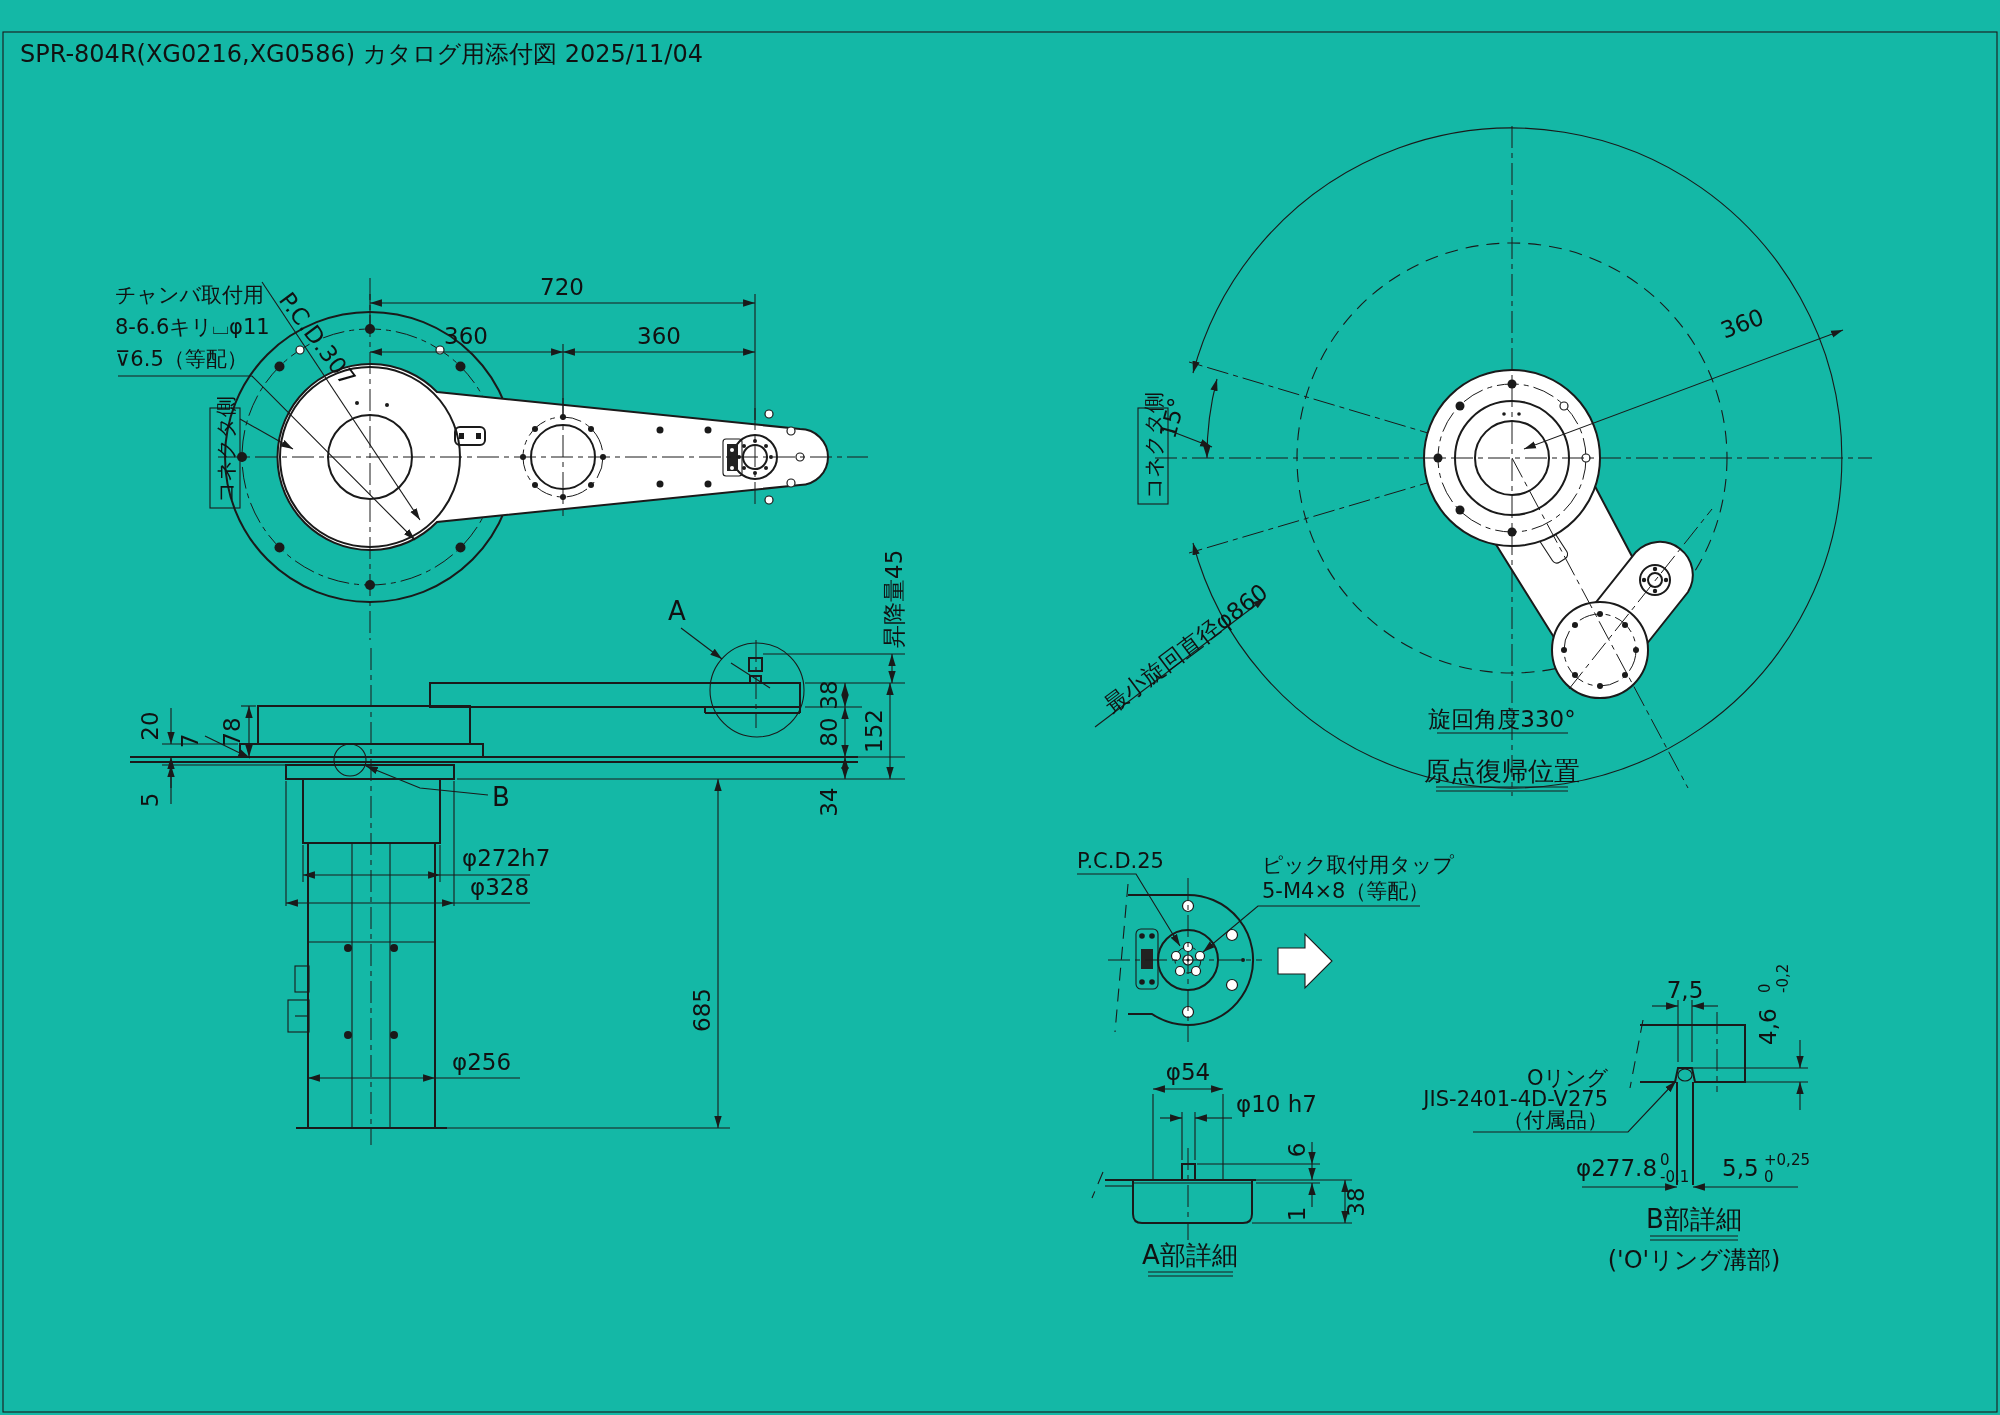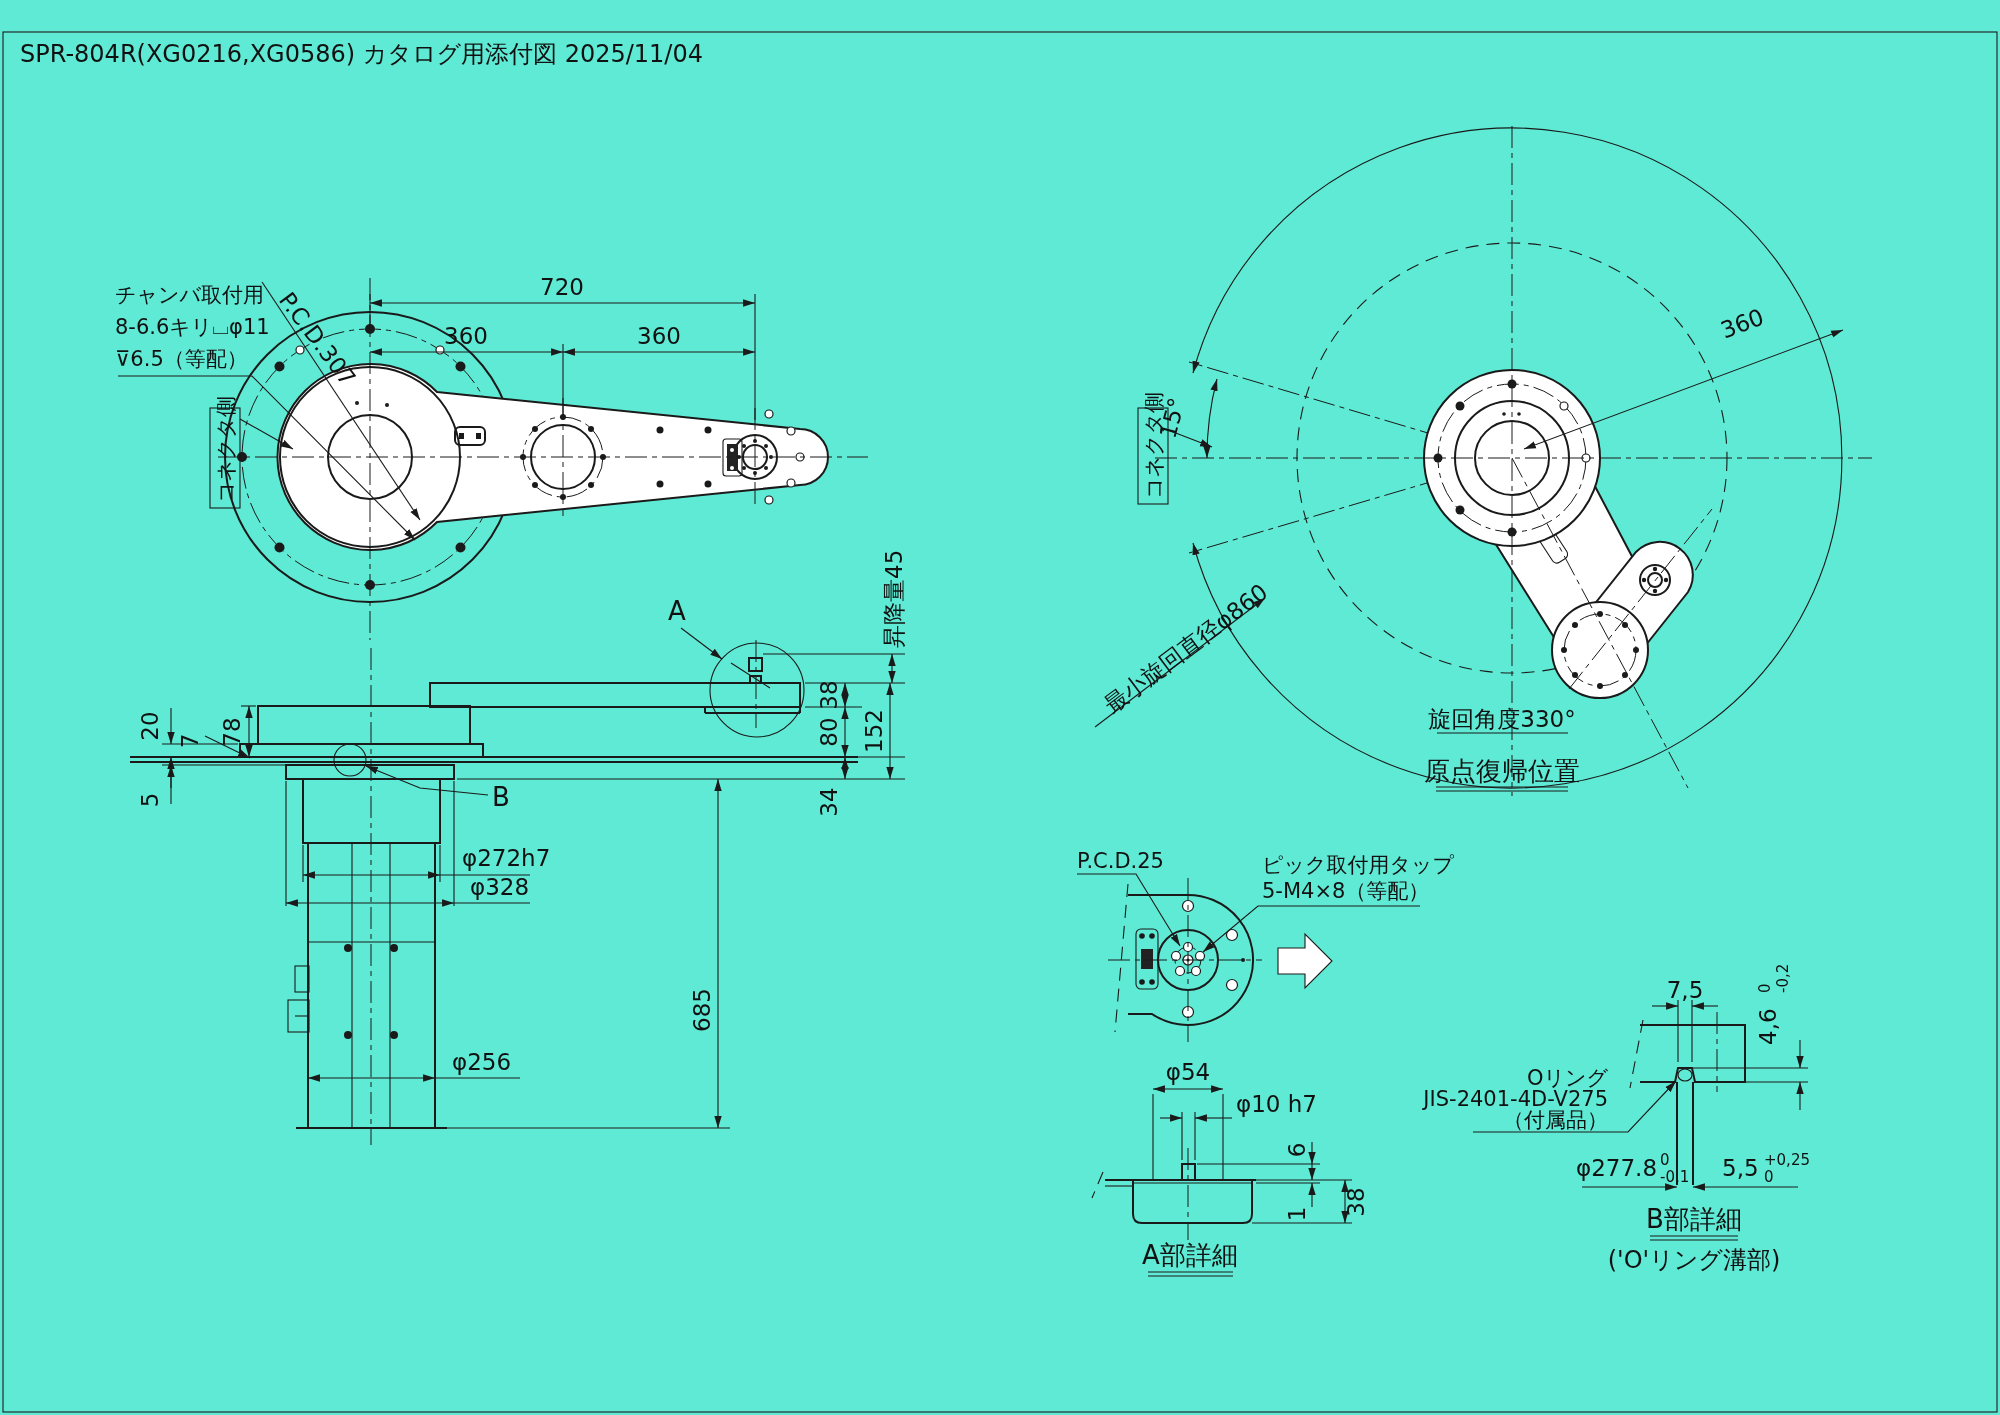--- a/index.html
+++ b/index.html
@@ -1,16 +1,16 @@
 <!DOCTYPE html>
 <html><head>
 <meta charset="utf-8">
 <style>
   html,body{margin:0;padding:0;background:#e8e8e8;}
-  #page{width:2000px;height:1415px;background:#5eead4;position:relative;margin:0 auto;}
+  #page{width:2000px;height:1415px;background:#14b8a6;position:relative;margin:0 auto;}
   svg{display:block;}
   .ol{stroke:#1a1a1a;stroke-width:2;fill:none;}
   .tl{stroke:#1a1a1a;stroke-width:1.1;fill:none;}
   .cl{stroke:#1a1a1a;stroke-width:1;fill:none;stroke-dasharray:22 5 5 5;}
   .dsh{stroke-dasharray:13 8;}
   .wf{fill:#ffffff;}
   .dot{fill:#1a1a1a;stroke:none;}
   .od{fill:#ffffff;stroke:#1a1a1a;stroke-width:1.2;}
   .blk{fill:#222222;stroke:none;}
   text{font-family:"DejaVu Sans","Liberation Sans",sans-serif;fill:#111111;}

